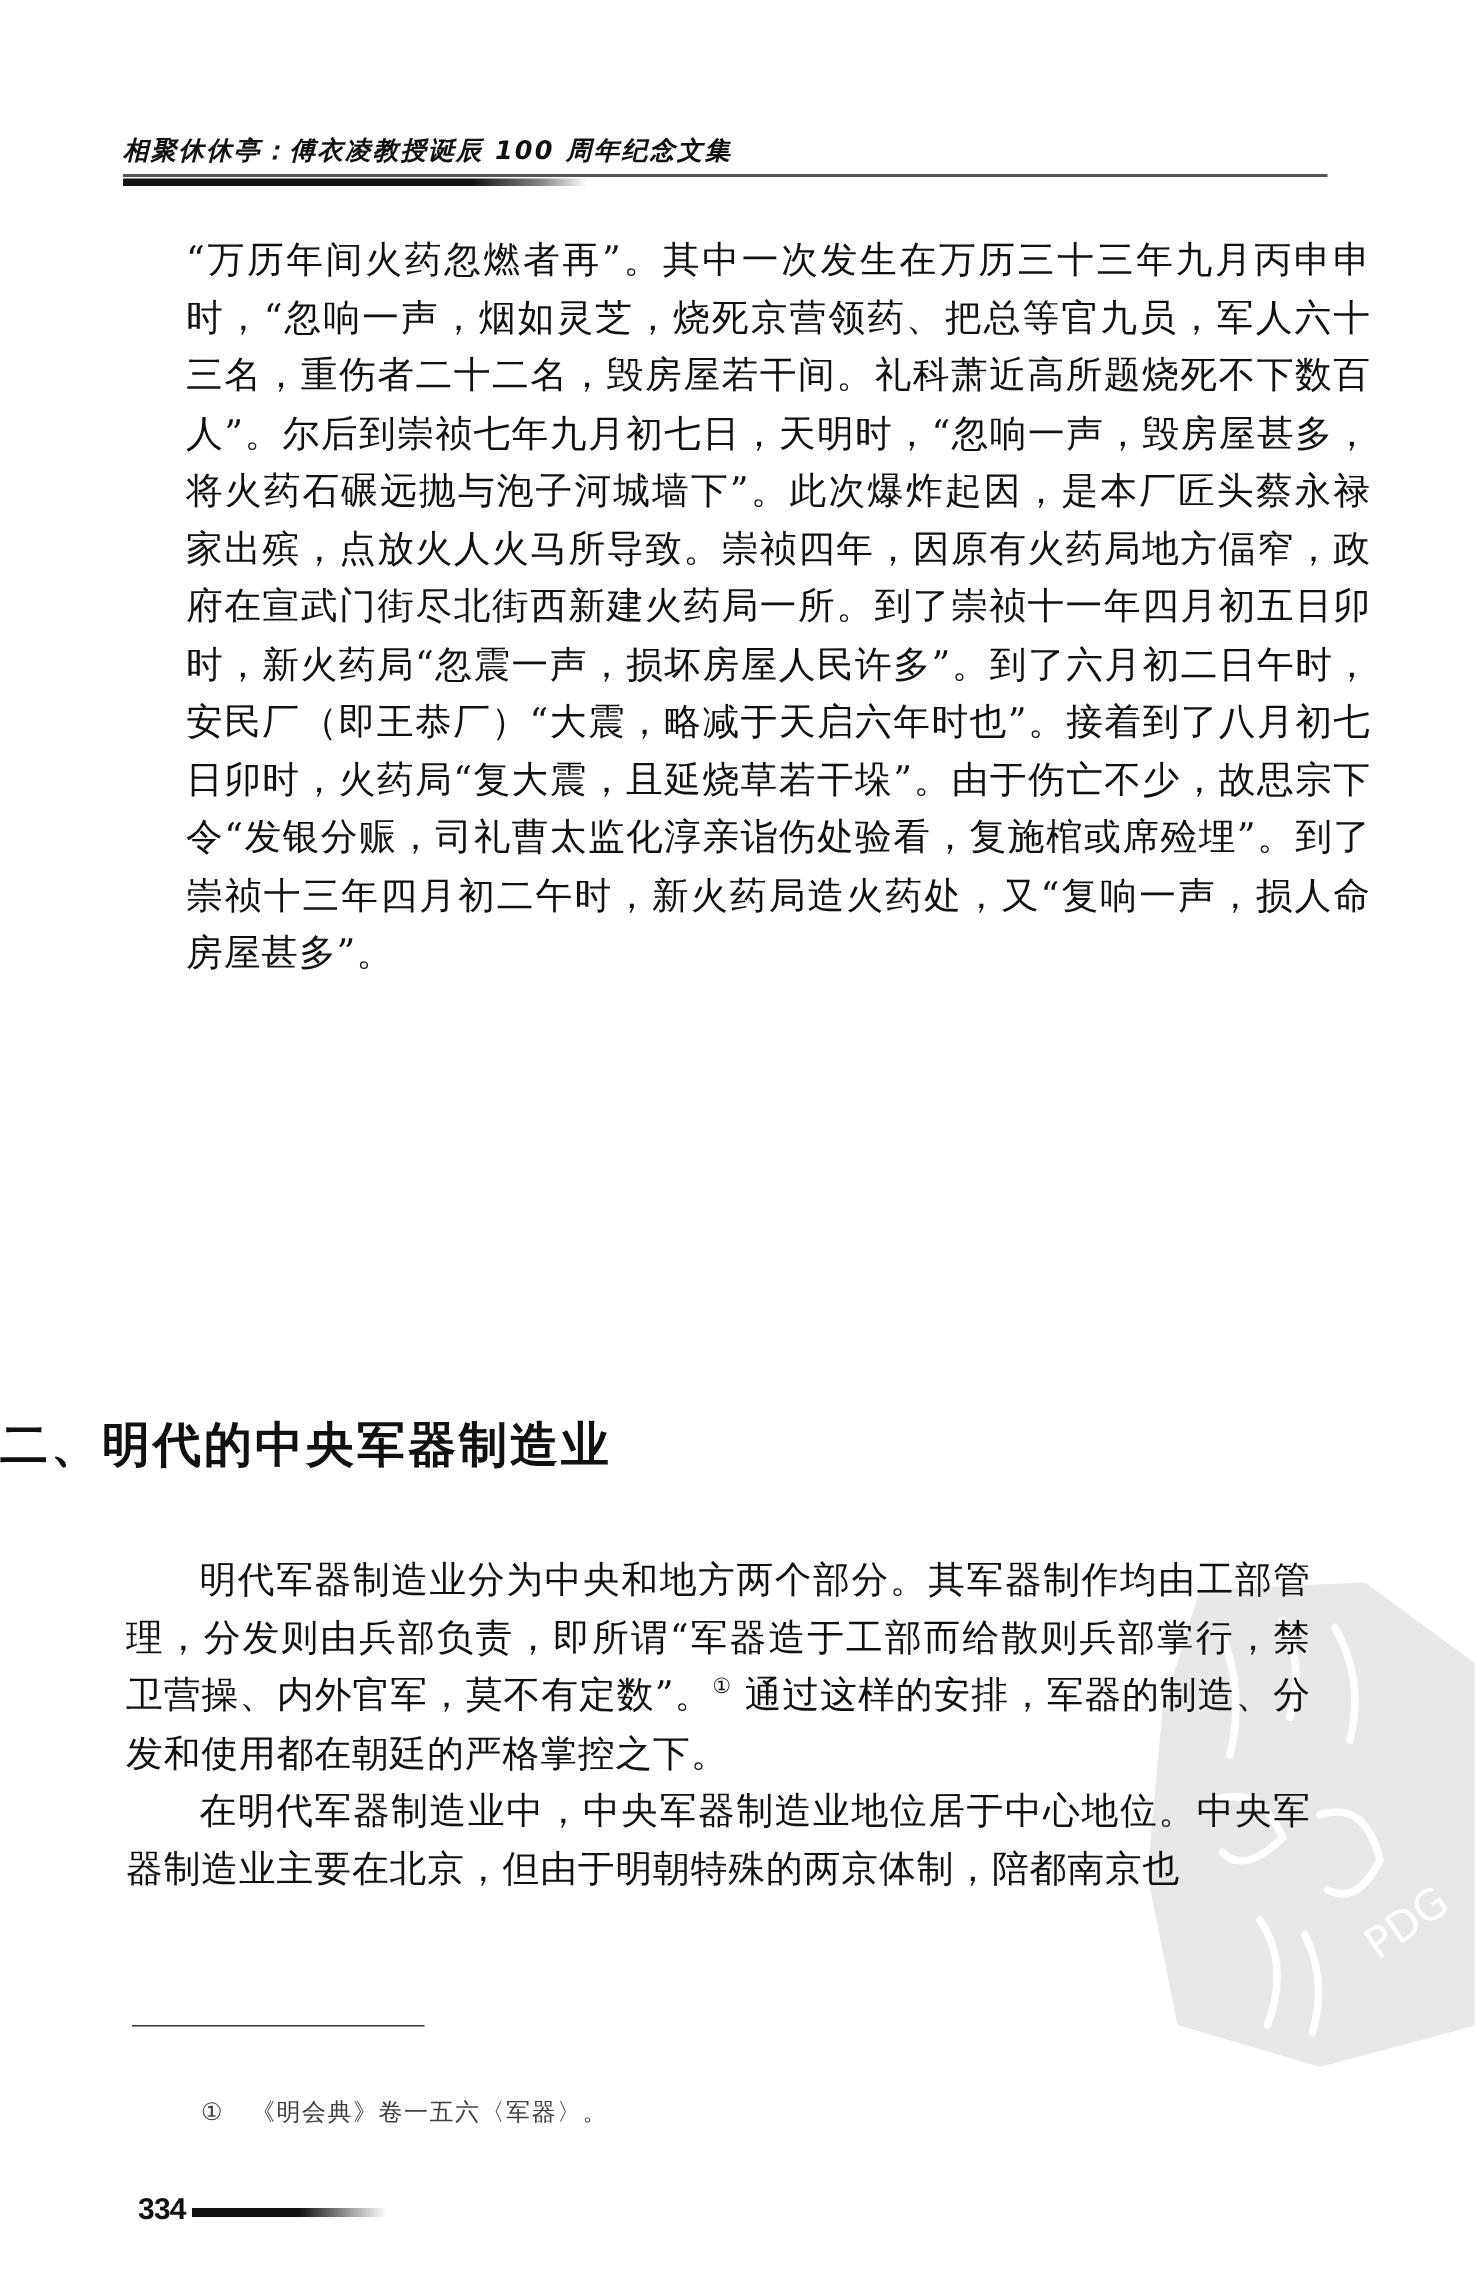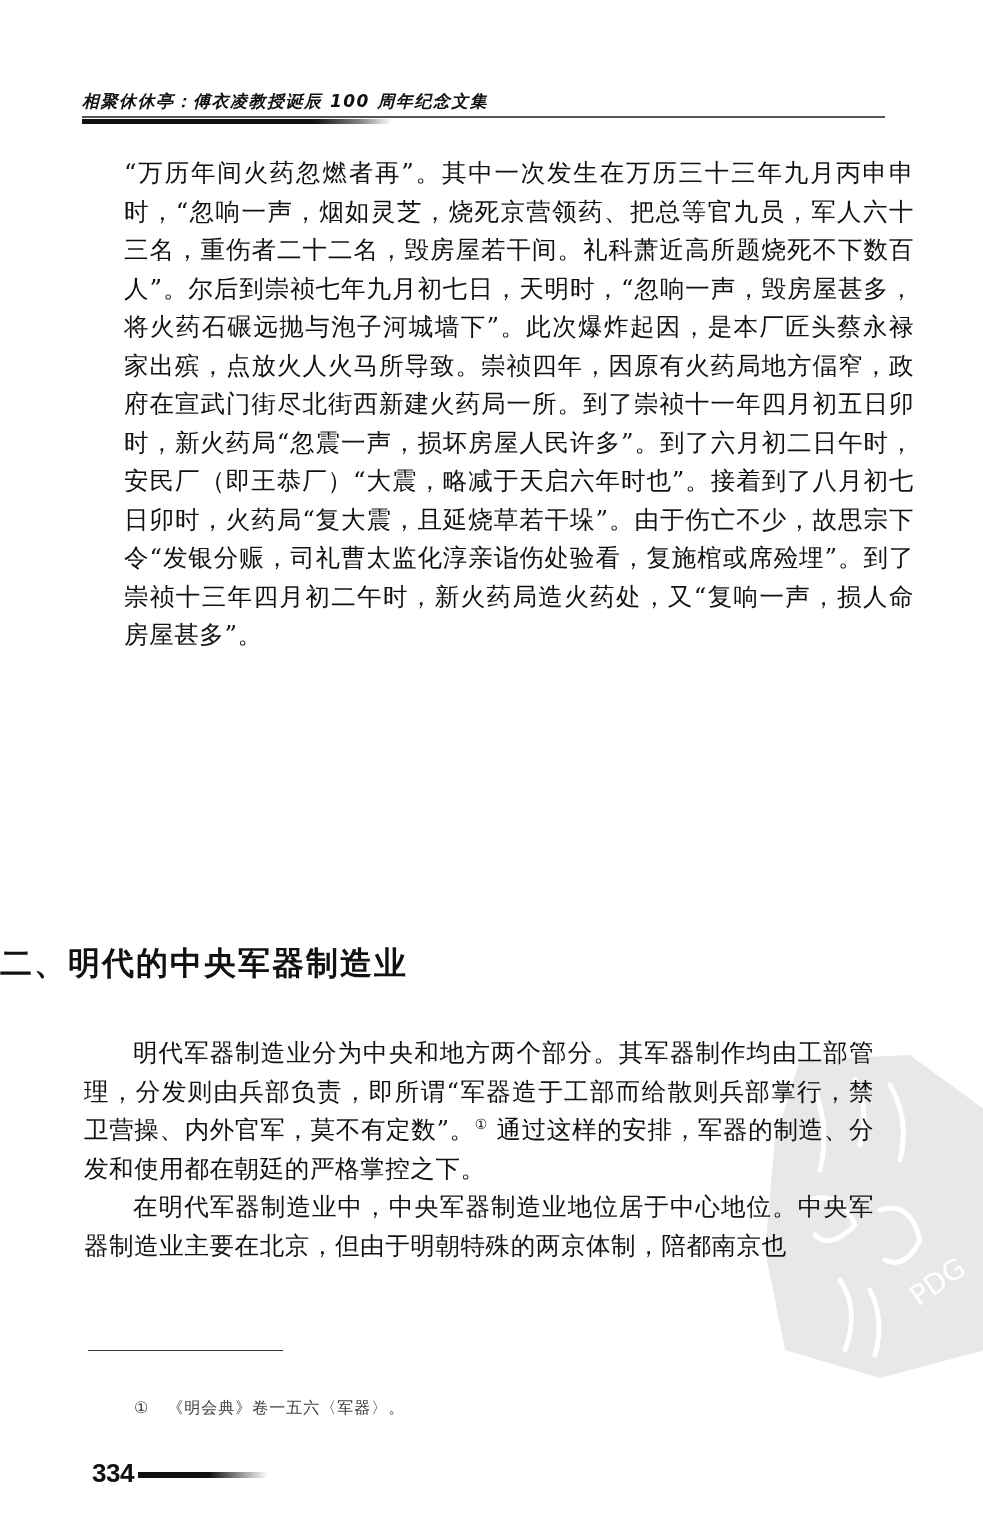--- a/index.html
+++ b/index.html
@@ -108,21 +108,21 @@
       position: absolute;
       left: 92px;
       top: 1458px;
       height: 30px;
       display: flex;
       align-items: center;
     }
     .page-number {
       font-family: "Liberation Sans", "DejaVu Sans", sans-serif;
       font-weight: bold;
-      font-size: 26px;
+      font-size: 20px;
       color: #111;
       letter-spacing: -0.5px;
     }
     .page-number-bar {
       width: 130px;
       height: 6px;
       margin-left: 4px;
       margin-top: 4px;
       background: linear-gradient(to right, #111 0%, #111 55%, #999 80%, rgba(0,0,0,0) 100%);
     }

